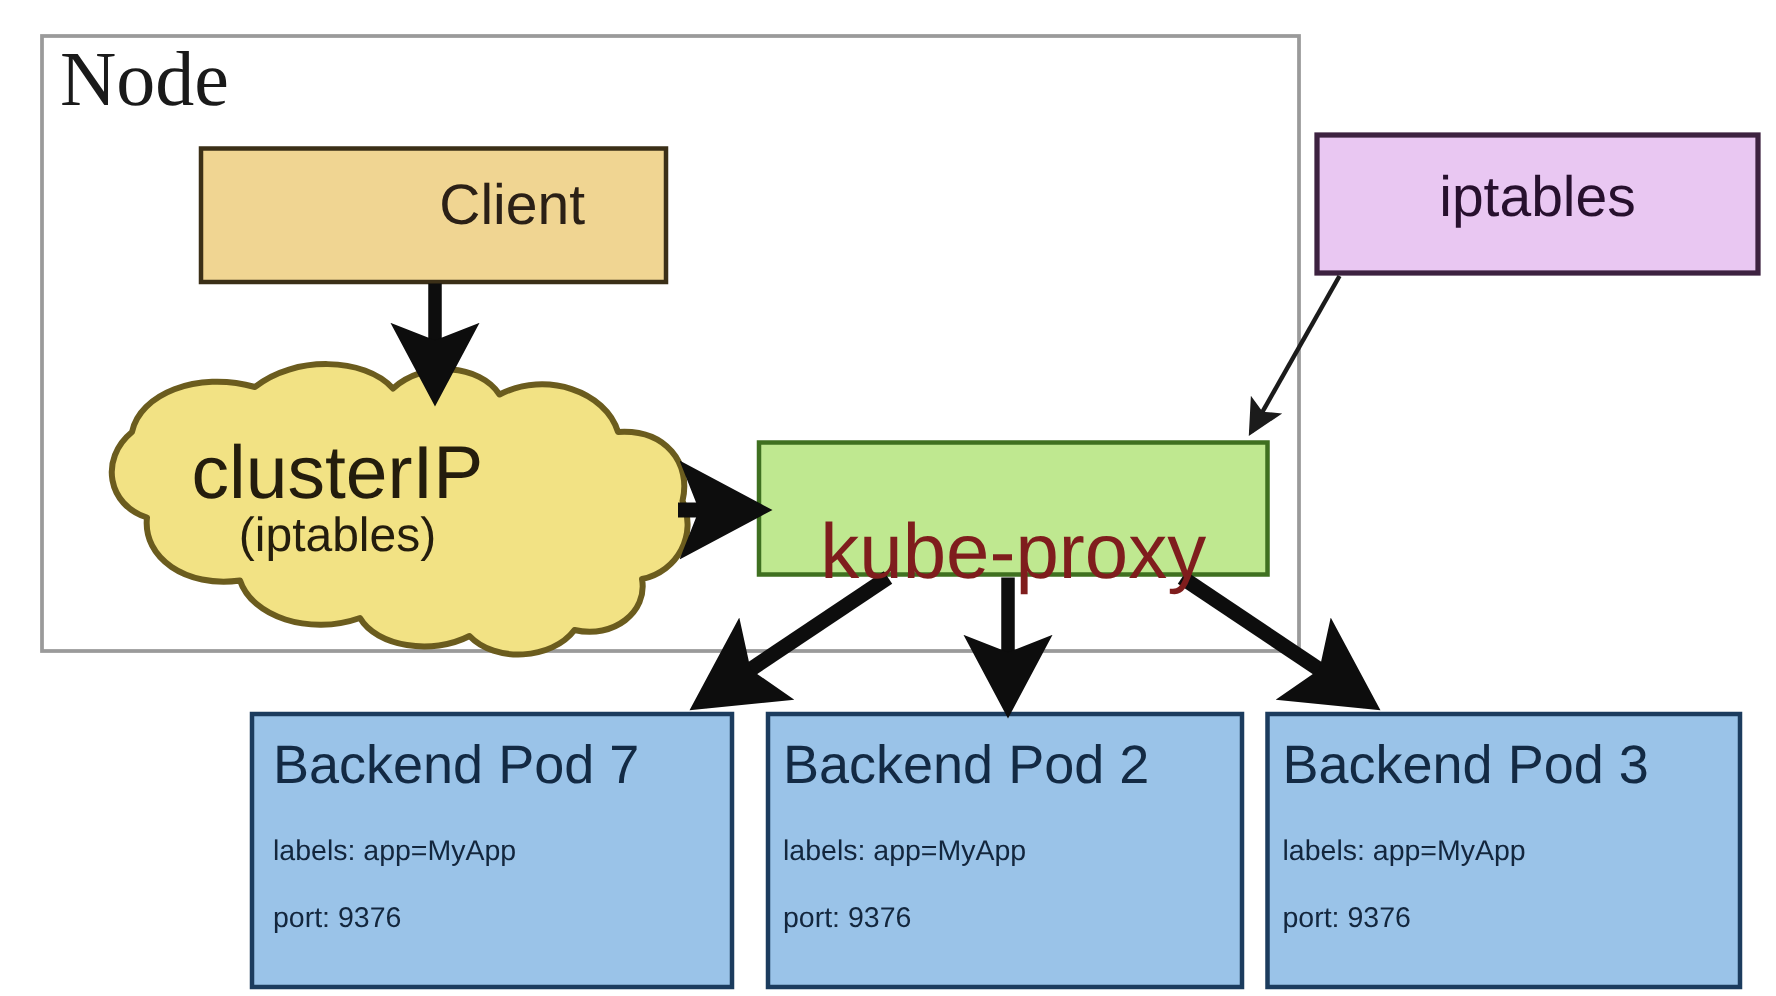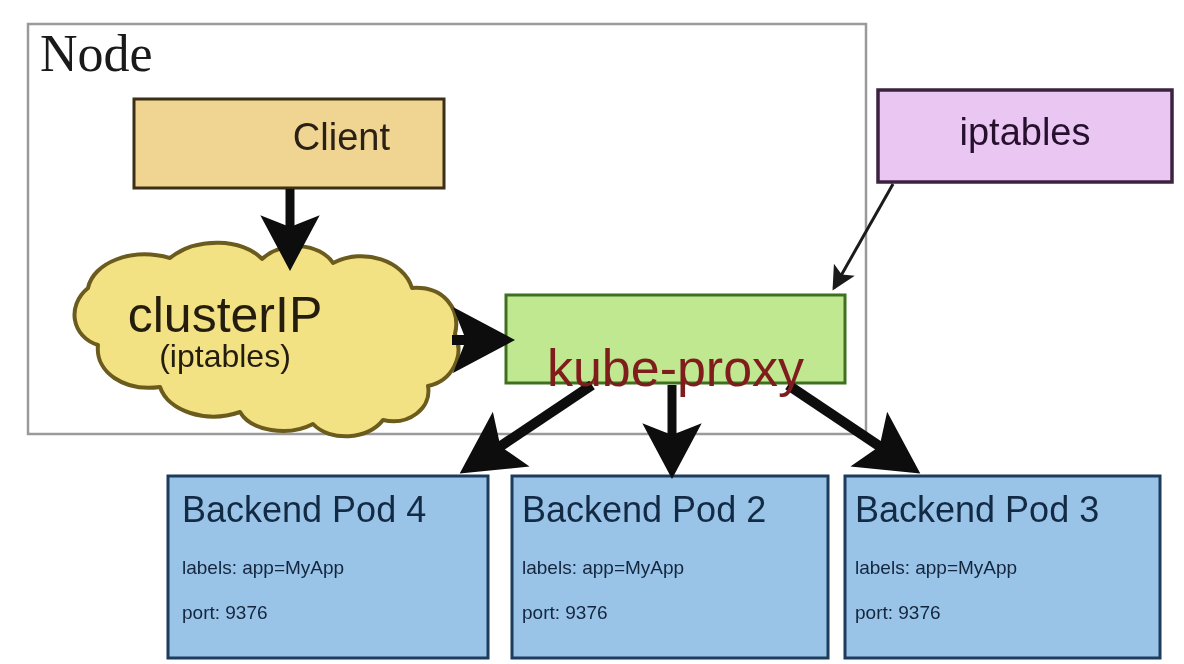--- a/index.html
+++ b/index.html
@@ -167,21 +167,21 @@
 
     <div class="lbl" id="client-label">Client</div>
 
     <div class="lbl" id="cloud-line1">clusterIP</div>
     <div class="lbl" id="cloud-line2">(iptables)</div>
 
     <div class="lbl" id="kubeproxy-label">kube-proxy</div>
 
     <div class="lbl" id="apiserver-label">iptables</div>
 
-    <div class="pod-title" style="left:182px; top:492px;">Backend Pod 4</div>
+    <div class="pod-title" style="left:182px; top:492px;">Backend Pod 7</div>
     <div class="pod-line" style="left:182px; top:558px;">labels: app=MyApp</div>
     <div class="pod-line" style="left:182px; top:603px;">port: 9376</div>
 
     <div class="pod-title" style="left:522px; top:492px;">Backend Pod 2</div>
     <div class="pod-line" style="left:522px; top:558px;">labels: app=MyApp</div>
     <div class="pod-line" style="left:522px; top:603px;">port: 9376</div>
 
     <div class="pod-title" style="left:855px; top:492px;">Backend Pod 3</div>
     <div class="pod-line" style="left:855px; top:558px;">labels: app=MyApp</div>
     <div class="pod-line" style="left:855px; top:603px;">port: 9376</div>

